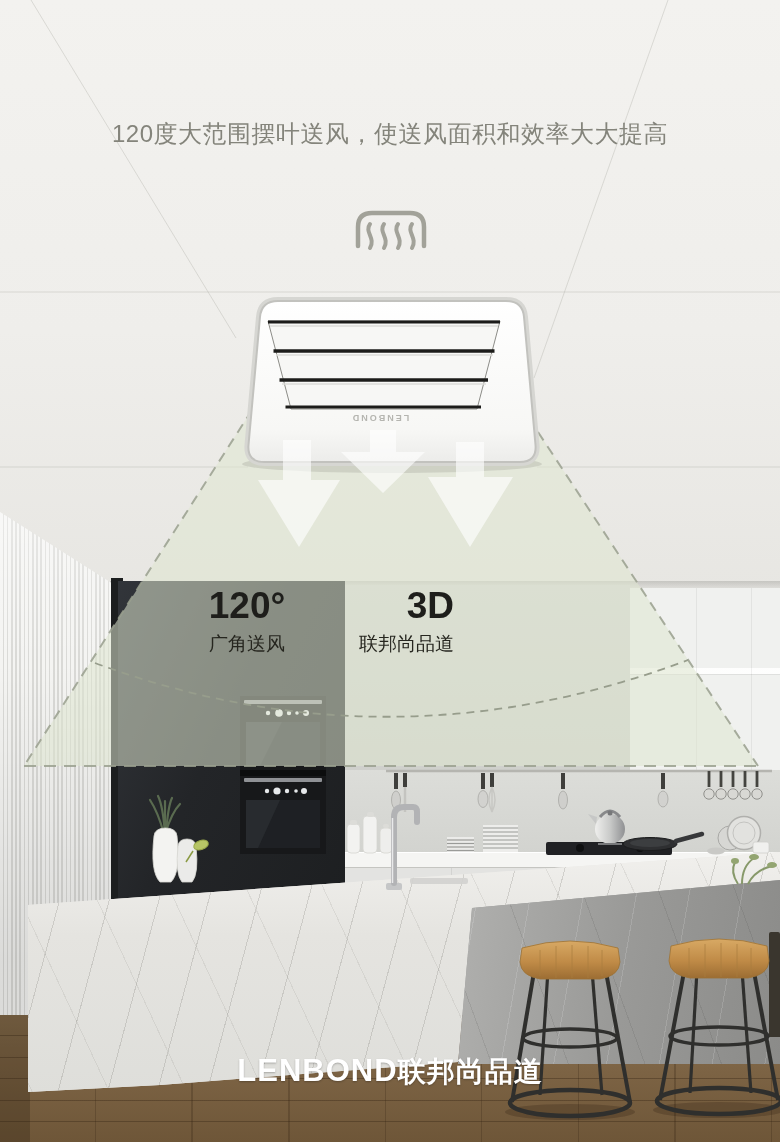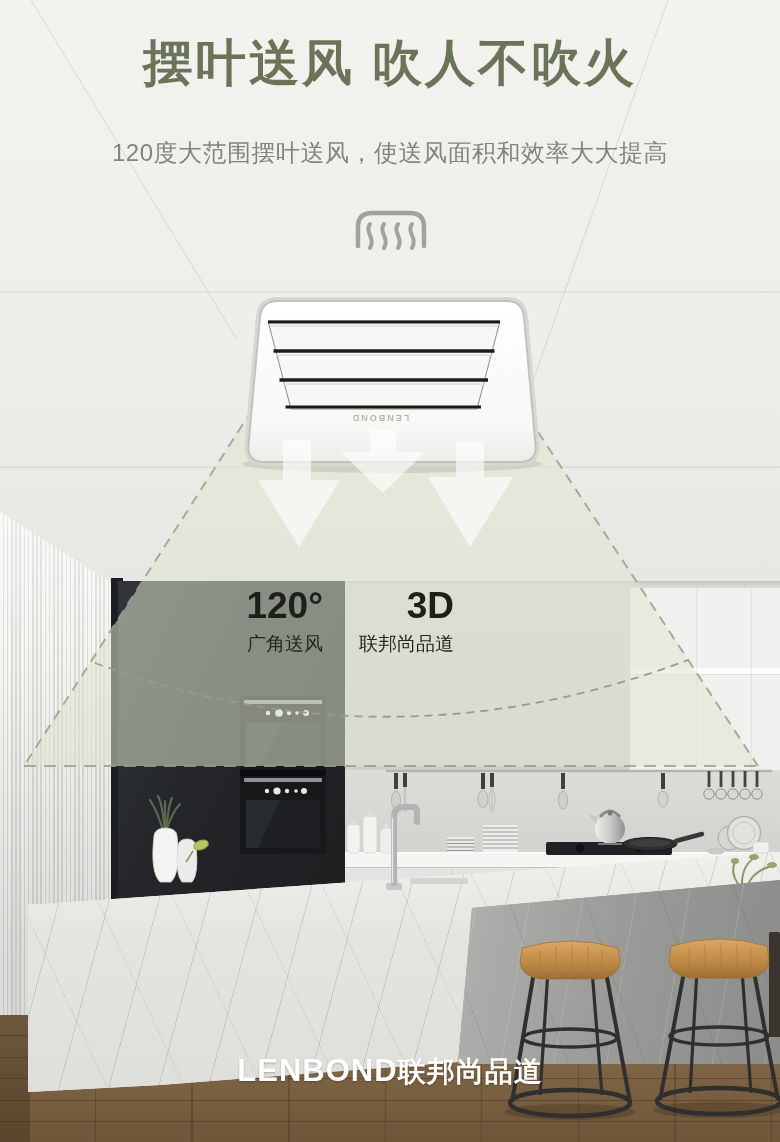--- a/index.html
+++ b/index.html
@@ -62,27 +62,27 @@
   .dark-strip-right{left:769px;top:932px;width:11px;height:105px;background:#3a362e;border-radius:2px 2px 0 0;}
 
   
   .overlay{left:0;top:0;width:780px;height:1142px;}
 
   
   .headline{left:0;top:30px;width:780px;text-align:center;margin:0;
     font-size:50px;font-weight:700;letter-spacing:3px;color:#6b7459;}
   .subtitle{left:0;width:780px;text-align:center;margin:0;
     font-size:24px;font-weight:400;color:#84847b;letter-spacing:.5px;}
-  .subtitle.l1{top:137px;text-align:center;} .subtitle.l2{top:153px;}
+  .subtitle.l1{top:118px;text-align:center;} .subtitle.l2{top:153px;}
 
   .feature{top:584px;width:120px;text-align:center;color:#1e1e1b;}
   .feature .feature-value{font-size:37px;font-weight:700;height:44px;line-height:44px;}
   .feature .feature-icon{height:44px;display:flex;align-items:center;justify-content:center;}
   .feature .feature-label{font-size:19px;font-weight:500;margin-top:3px;color:#26261f;}
-  .feature.f1{left:203px;text-align:right;} .feature.f2{left:334px;text-align:right;} .feature.f3{left:482px;}
+  .feature.f1{left:187px;} .feature.f2{left:334px;text-align:right;} .feature.f3{left:482px;}
 
   .fan-brand{left:340px;top:413px;width:80px;text-align:center;
     transform:rotate(180deg);font-size:9px;letter-spacing:2px;color:#b5b5b0;font-weight:700;}
 
   .footer-logo{left:0;top:1053px;width:780px;display:flex;justify-content:center;align-items:baseline;
     color:#ffffff;text-shadow:0 1px 2px rgba(0,0,0,.25);}
   .footer-logo .en{font-size:31px;font-weight:800;letter-spacing:1px;}
   .footer-logo .cn{font-size:28px;font-weight:700;margin-left:0;letter-spacing:1px;}
 </style>
 </head>
@@ -351,21 +351,20 @@
       <g stroke="#a87c3f" stroke-width="1" opacity=".7">
         <line x1="689" y1="948" x2="689" y2="975"></line>
           <line x1="705" y1="944" x2="705" y2="977"></line>
         <line x1="721" y1="943" x2="721" y2="977"></line>
           <line x1="737" y1="944" x2="737" y2="977"></line>
           <line x1="751" y1="948" x2="751" y2="975"></line>
       </g>
     </g>
   </svg>
 
-  <h1 class="abs headline">摆叶送风 吹人不吹火</h1>
   <p class="abs subtitle l1">120度大范围摆叶送风，使送风面积和效率大大提高</p>
 
   <div class="abs fan-brand">LENBOND</div>
 
   <div class="abs feature f1">
     <div class="feature-value">120°</div>
     <div class="feature-label">广角送风</div>
   </div>
   <div class="abs feature f2">
     <div class="feature-value">3D</div>

